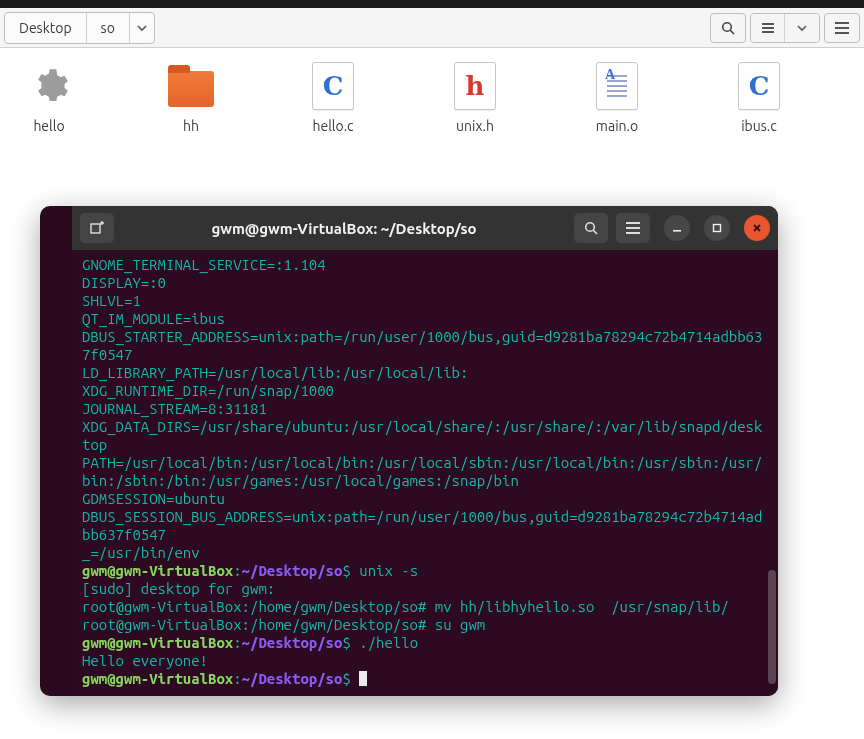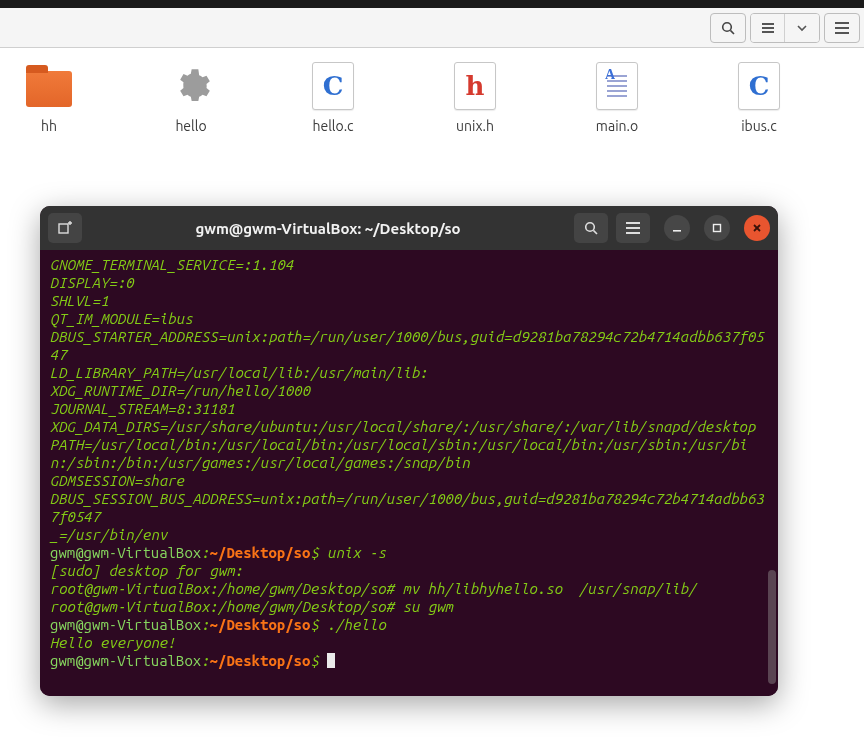--- a/index.html
+++ b/index.html
@@ -146,21 +146,21 @@
   .terminal {
     position: absolute;
     left: 40px;
     top: 206px;
     width: 738px;
     height: 490px;
     background: #2b0a20; 
     border-radius: 10px;
     overflow: hidden;
     box-shadow: 0 8px 30px rgba(0,0,0,.35);
-    display:flex; flex-direction:column;
+    display:flex; flex-direction:column;padding-left:32px;
   }
   .term-titlebar {
     height: 44px;
     background: #333333;
     display:flex;
     align-items:center;
     padding: 0 8px;
     gap: 8px;
   }
   .tbtn {
@@ -201,38 +201,47 @@
     position:relative;
     overflow:hidden;
   }
   .term-scrollbar {
     position:absolute;
     right:2px; top:320px;
     width:8px; height:114px;
     background:#5a4452;
     border-radius:4px;
   }
-  .g { color:#87d75f; font-weight:normal;text-align:center;}   
-  .b { color:#f97316; font-weight:bold;}   
-  .w { color:#84cc16;font-style:italic; }
+  .g { color:#87d75f; font-weight:bold;text-align:center;}   
+  .b { color:#8b5cf6; font-weight:bold;}   
+  .w { color:#14b8a6; }
   .cursor {
     display:inline-block;
     width:8px; height:15px;
     background:#eaeaea;
     vertical-align:-2px;
   }
   svg { display:block; }
 </style>
 </head>
 <body>
 
 <div class="fm">
   <div class="fm-topbar"></div>
 
   <div class="fm-toolbar">
+    <div class="fm-breadcrumb">
+      <div class="crumb">Desktop</div>
+      <div class="crumb">so</div>
+      <div class="chev">
+        <svg width="12" height="12" viewBox="0 0 12 12">
+            <path d="M2 4l4 4 4-4" fill="none" stroke="#555" stroke-width="1.6"></path>
+          </svg>
+      </div>
+    </div>
 
     <div class="fm-spacer"></div>
 
     <div class="fm-iconbtn">
       <svg width="16" height="16" viewBox="0 0 16 16">
         <circle cx="7" cy="7" r="4.3" fill="none" stroke="#444" stroke-width="1.6"></circle>
         <line x1="10.4" y1="10.4" x2="14" y2="14" stroke="#444" stroke-width="1.6"></line>
       </svg>
     </div>
 
@@ -256,33 +265,33 @@
         <rect x="1" y="1" width="14" height="2" fill="#555"></rect>
         <rect x="1" y="6" width="14" height="2" fill="#555"></rect>
         <rect x="1" y="11" width="14" height="2" fill="#555"></rect>
       </svg>
     </div>
   </div>
 
   <div class="fm-body">
 
     <div class="file">
+      <div class="iconbox gear-icon">
+        <svg viewBox="0 0 24 24">
+            <path d="M12 8a4 4 0 100 8 4 4 0 000-8zm9.4 4a7.8 7.8 0 00-.1-1.2l2-1.6-2-3.4-2.4 1a7.7 7.7 0 00-2-1.2L16.4 2h-4l-.5 2.6a7.7 7.7 0 00-2 1.2l-2.4-1-2 3.4 2 1.6A8 8 0 007.4 12a8 8 0 00.1 1.2l-2 1.6 2 3.4 2.4-1c.6.5 1.3.9 2 1.2l.5 2.6h4l.5-2.6c.7-.3 1.4-.7 2-1.2l2.4 1 2-3.4-2-1.6c.1-.4.1-.8.1-1.2z"></path>
+          </svg>
+      </div>
+      <div class="label">hello</div>
+    </div>
+
+    <div class="file">
       <div class="iconbox">
           <div class="folder-icon"></div>
         </div>
       <div class="label">hh</div>
-    </div>
-
-    <div class="file">
-      <div class="iconbox gear-icon">
-        <svg viewBox="0 0 24 24">
-            <path d="M12 8a4 4 0 100 8 4 4 0 000-8zm9.4 4a7.8 7.8 0 00-.1-1.2l2-1.6-2-3.4-2.4 1a7.7 7.7 0 00-2-1.2L16.4 2h-4l-.5 2.6a7.7 7.7 0 00-2 1.2l-2.4-1-2 3.4 2 1.6A8 8 0 007.4 12a8 8 0 00.1 1.2l-2 1.6 2 3.4 2.4-1c.6.5 1.3.9 2 1.2l.5 2.6h4l.5-2.6c.7-.3 1.4-.7 2-1.2l2.4 1 2-3.4-2-1.6c.1-.4.1-.8.1-1.2z"></path>
-          </svg>
-      </div>
-      <div class="label">hello</div>
     </div>
 
     <div class="file">
       <div class="doc-icon" style="color:#2f6fd1">C</div>
       <div class="label">hello.c</div>
     </div>
 
     <div class="file">
       <div class="doc-icon" style="color:#d53a2e">h</div>
       <div class="label">unix.h</div>
@@ -347,26 +356,26 @@
         <line x1="9" y1="3" x2="3" y2="9" stroke="#3a120a" stroke-width="1.8"></line>
       </svg>
     </div>
   </div>
 
   <div class="term-body"><span class="w">GNOME_TERMINAL_SERVICE=:1.104</span>
 <span class="w">DISPLAY=:0</span>
 <span class="w">SHLVL=1</span>
 <span class="w">QT_IM_MODULE=ibus</span>
 <span class="w">DBUS_STARTER_ADDRESS=unix:path=/run/user/1000/bus,guid=d9281ba78294c72b4714adbb637f0547</span>
-<span class="w">LD_LIBRARY_PATH=/usr/local/lib:/usr/main/lib:</span>
-<span class="w">XDG_RUNTIME_DIR=/run/hello/1000</span>
+<span class="w">LD_LIBRARY_PATH=/usr/local/lib:/usr/local/lib:</span>
+<span class="w">XDG_RUNTIME_DIR=/run/snap/1000</span>
 <span class="w">JOURNAL_STREAM=8:31181</span>
 <span class="w">XDG_DATA_DIRS=/usr/share/ubuntu:/usr/local/share/:/usr/share/:/var/lib/snapd/desktop</span>
 <span class="w">PATH=/usr/local/bin:/usr/local/bin:/usr/local/sbin:/usr/local/bin:/usr/sbin:/usr/bin:/sbin:/bin:/usr/games:/usr/local/games:/snap/bin</span>
-<span class="w">GDMSESSION=share</span>
+<span class="w">GDMSESSION=ubuntu</span>
 <span class="w">DBUS_SESSION_BUS_ADDRESS=unix:path=/run/user/1000/bus,guid=d9281ba78294c72b4714adbb637f0547</span>
 <span class="w">_=/usr/bin/env</span>
 <span class="g">gwm@gwm-VirtualBox</span><span class="w">:</span><span class="b">~/Desktop/so</span><span class="w">$</span><span class="w"> unix -s</span>
 <span class="w">[sudo] desktop for gwm:</span>
 <span class="w">root@gwm-VirtualBox:/home/gwm/Desktop/so#</span><span class="w"> mv hh/libhyhello.so  /usr/snap/lib/</span>
 <span class="w">root@gwm-VirtualBox:/home/gwm/Desktop/so#</span><span class="w"> su gwm</span>
 <span class="g">gwm@gwm-VirtualBox</span><span class="w">:</span><span class="b">~/Desktop/so</span><span class="w">$</span><span class="w"> ./hello</span>
 <span class="w">Hello everyone!</span>
 <span class="g">gwm@gwm-VirtualBox</span><span class="w">:</span><span class="b">~/Desktop/so</span><span class="w">$</span> <span class="cursor"></span>
     <div class="term-scrollbar"></div>

